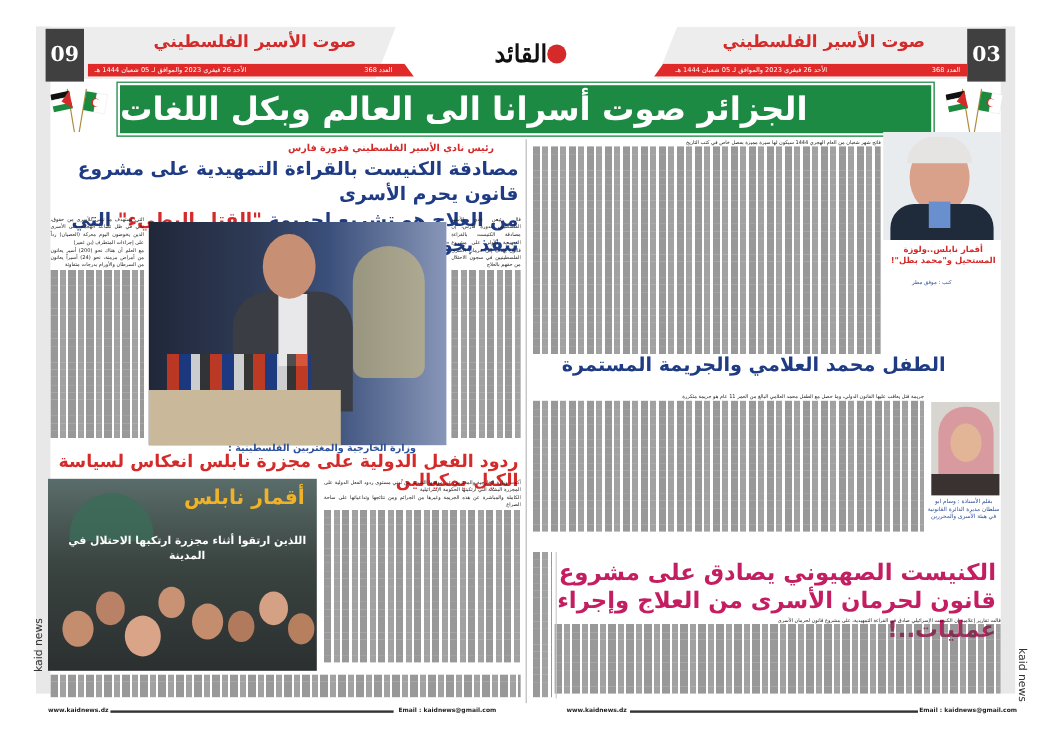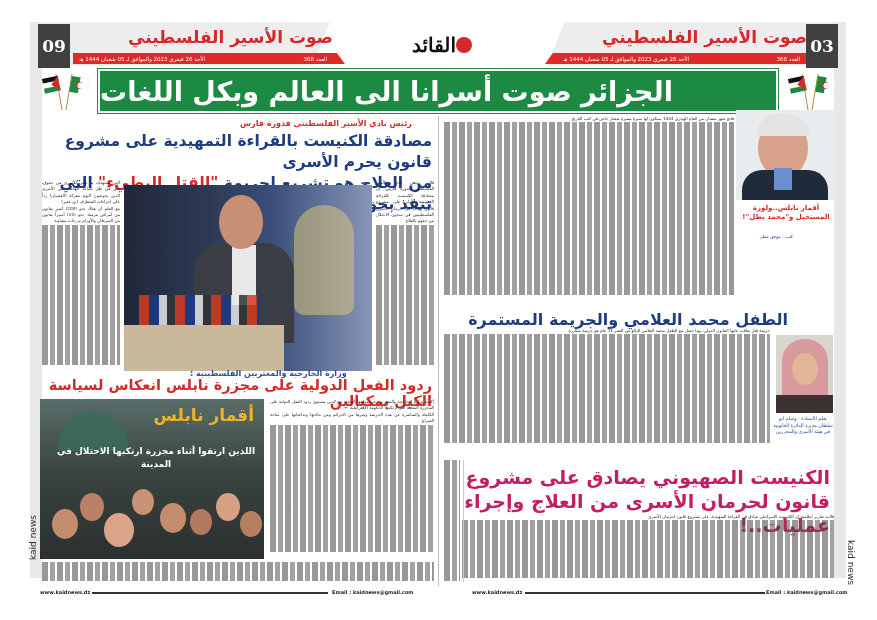--- a/index.html
+++ b/index.html
@@ -12,21 +12,21 @@
   .vert-brand.left { left: 28px; top: 560px; transform: rotate(-90deg); transform-origin: left top; }
   .vert-brand.right { left: 856px; top: 540px; transform: rotate(90deg); transform-origin: left top; }
 
   
   .header { position: absolute; top: 22px; height: 44px; background: #ededed; }
   .header.left { left: 40px; width: 290px; clip-path: polygon(0 0, 100% 0, 94% 100%, 0 100%); }
   .header.right { left: 547px; width: 290px; clip-path: polygon(6% 0, 100% 0, 100% 100%, 0 100%); }
   .pagenum { position: absolute; top: 24px; width: 32px; height: 44px; background: #404040; color: #fff; font-family: "DejaVu Serif", serif; font-weight: bold; font-size: 17px; display: flex; align-items: center; justify-content: center; }
   .pagenum.left { left: 38px; }
   .pagenum.right { left: 806px; }
-  .section-title { position: absolute; top: 27px; font-family: "DejaVu Sans", sans-serif; font-weight: bold; font-size: 17px; color: #d42a2a; direction: rtl; }
+  .section-title { position: absolute; top: 27px; font-family: "DejaVu Sans", sans-serif; font-weight: bold; font-size: 14px; color: #d42a2a; direction: rtl; }
   .section-title.left { left: 128px; }
   .section-title.right { left: 602px; }
   .datebar { position: absolute; top: 53px; height: 11px; background: #e02a2a; color: #fff; font-size: 5.5px; display: flex; align-items: center; justify-content: space-between; padding: 0 6px; direction: rtl; }
   .datebar.left { left: 73px; width: 272px; clip-path: polygon(0 0, 97% 0, 100% 100%, 0 100%); padding-right: 18px; }
   .datebar.right { left: 545px; width: 261px; clip-path: polygon(3% 0, 100% 0, 100% 100%, 0 100%); padding-left: 18px; }
   .logo-area { position: absolute; left: 405px; top: 27px; width: 70px; height: 36px; display: flex; align-items: center; justify-content: center; }
   .logo-circle { width: 16px; height: 16px; border-radius: 50%; background: #d42a2a; margin-right: -4px; }
   .logo-text { font-family: "DejaVu Serif", serif; font-weight: bold; font-size: 20px; color: #111; direction: rtl; }
 
   
@@ -39,21 +39,21 @@
   
   .col { position: absolute; font-size: 4.2px; line-height: 6.4px; color: #222; direction: rtl; text-align: justify; overflow: hidden; }
   .col .ln { display: block; height: 6.4px; background: repeating-linear-gradient(90deg, #444 0 6px, transparent 6px 8px, #555 8px 13px, transparent 13px 15px); opacity: 0.55; margin-bottom: 0; }
   .col-rule { position: absolute; width: 1px; background: #ccc; }
 
   .kicker { position: absolute; font-size: 8px; font-weight: bold; color: #d42a2a; direction: rtl; }
   .kicker.blue { color: #2b4f9a; }
   .headline { position: absolute; font-weight: bold; direction: rtl; text-align: right; }
   .hl-main { left: 40px; top: 131px; width: 392px; font-size: 15.5px; line-height: 21px; color: #1e3b84; }
   .hl-main .red { color: #d42a2a; }
-  .hl-child { left: 462px; top: 310px; width: 326px; font-size: 16px; color: #1e3b84; }
+  .hl-child { left: 462px; top: 294px; width: 326px; font-size: 16px; color: #1e3b84; }
   .hl-nablus { left: 40px; top: 377px; width: 392px; font-size: 14.5px; color: #d42a2a; }
   .hl-knesset { left: 440px; top: 465px; width: 390px; font-size: 19px; line-height: 24px; color: #c41e62; }
 
   .photo { position: absolute; overflow: hidden; }
   .photo-speaker { left: 124px; top: 185px; width: 248px; height: 186px; background: linear-gradient(90deg, #20273a 0%, #2e3a55 35%, #3a4f7a 60%, #8896b8 100%); }
   .speaker-head { position: absolute; left: 95px; top: 10px; width: 44px; height: 54px; border-radius: 50%; background: #c78f74; }
   .speaker-body { position: absolute; left: 70px; top: 58px; width: 100px; height: 100px; background: #3a3d44; border-radius: 30px 30px 0 0; }
   .speaker-shirt { position: absolute; left: 108px; top: 60px; width: 24px; height: 60px; background: #e8e8ea; }
   .podium { position: absolute; left: 0; top: 140px; width: 160px; height: 46px; background: #c9b89a; }
   .mics { position: absolute; left: 15px; top: 110px; width: 120px; height: 40px; background: repeating-linear-gradient(90deg, #d43a1e 0 10px, #1a3a8a 10px 20px, #e8e8e8 20px 28px, #333 28px 36px); opacity: 0.85; }

